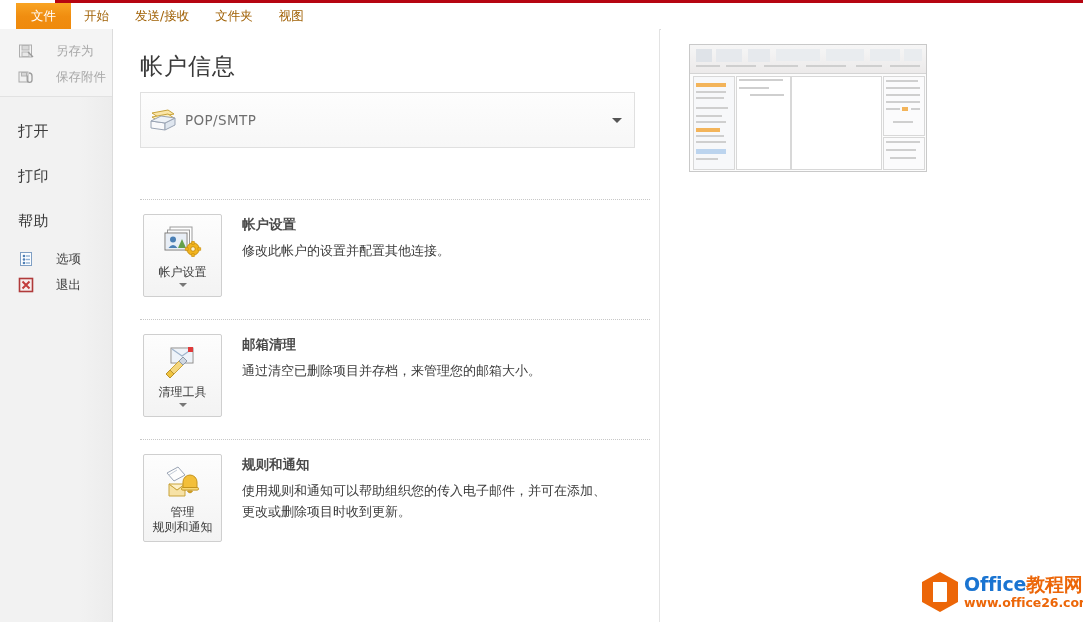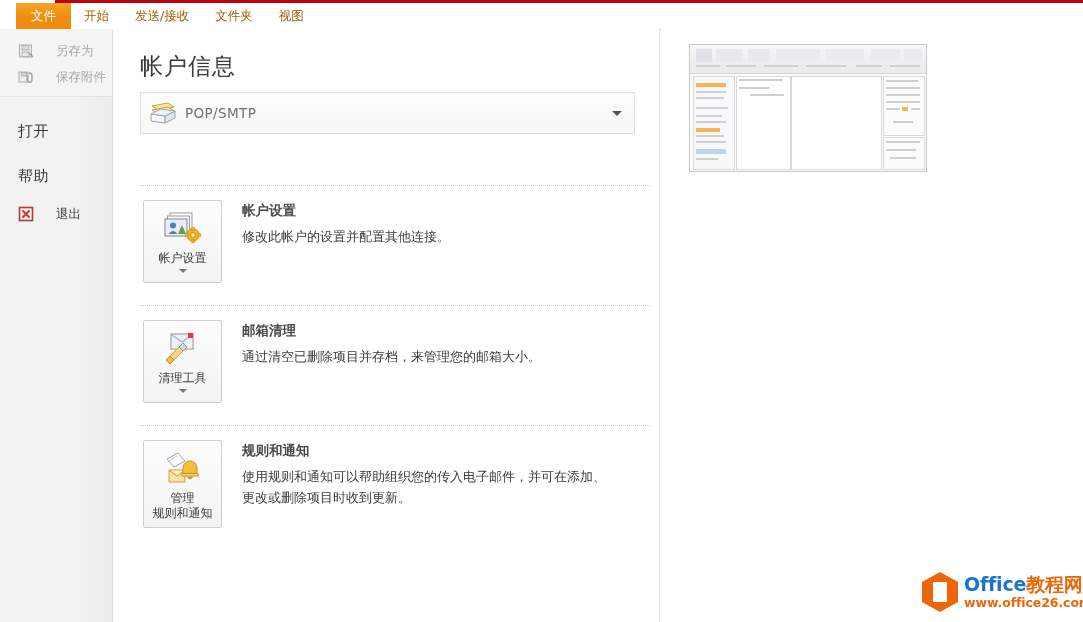--- a/index.html
+++ b/index.html
@@ -129,21 +129,21 @@
     color: #3a3a3a;
     margin: 22px 0 10px 27px;
     letter-spacing: 1px;
   }
 
   
   #account-box {
     position: relative;
     margin-left: 27px;
     width: 495px;
-    height: 42px;
+    height: 56px;
     border: 1px solid #e0e0e0;
     background: linear-gradient(to bottom,#fdfdfd,#f7f7f7);
     box-sizing: border-box;
     display: flex;
     align-items: center;
   }
   #mailbox-icon {
     width: 30px; height: 26px;
     margin-left: 7px;
     position: relative;
@@ -380,24 +380,39 @@
           <rect x="3.5" y="3.5" width="5" height="3.5" fill="#d6d6d6" stroke="#b2b2b2"></rect>
           <path d="M11 4 a3 3 0 0 1 3 3 v4 a2.4 2.4 0 0 1 -4.8 0 v-4.5" fill="none" stroke="#9c9c9c" stroke-width="1.3"></path>
         </svg>
       </span>
       <span>保存附件</span>
     </div>
   </div>
 
   <div class="navgroup-mid" style="padding-top:8px;">
     <div class="nav-big" style="margin-top:8px;">打开</div>
+    <div class="nav-big" style="margin-top:8px;">打印</div>
     <div class="nav-big" style="margin-top:8px;">帮助</div>
   </div>
 
   <div class="navgroup-bottom">
+    <div class="nav-small enabled">
+      <span class="nav-ico">
+        <svg width="16" height="16" viewBox="0 0 16 16">
+          <rect x="2.5" y="1.5" width="11" height="13" fill="#fbfdff" stroke="#7f9fc4"></rect>
+          <circle cx="6" cy="5" r="1.3" fill="#4f7fb5"></circle>
+          <rect x="8" y="4.3" width="4" height="1.4" fill="#8fb0d4"></rect>
+          <circle cx="6" cy="8.5" r="1.3" fill="#4f7fb5"></circle>
+          <rect x="8" y="7.8" width="4" height="1.4" fill="#8fb0d4"></rect>
+          <circle cx="6" cy="12" r="1.3" fill="#4f7fb5"></circle>
+          <rect x="8" y="11.3" width="4" height="1.4" fill="#8fb0d4"></rect>
+        </svg>
+      </span>
+      <span>选项</span>
+    </div>
     <div class="nav-small enabled">
       <span class="nav-ico">
         <svg width="16" height="16" viewBox="0 0 16 16">
           <rect x="1.5" y="1.5" width="13" height="13" fill="#f7eded" stroke="#b03a3a" stroke-width="1.6"></rect>
           <path d="M4.5 4.5 L11.5 11.5 M11.5 4.5 L4.5 11.5" stroke="#c33b3b" stroke-width="2"></path>
         </svg>
       </span>
       <span>退出</span>
     </div>
   </div>

